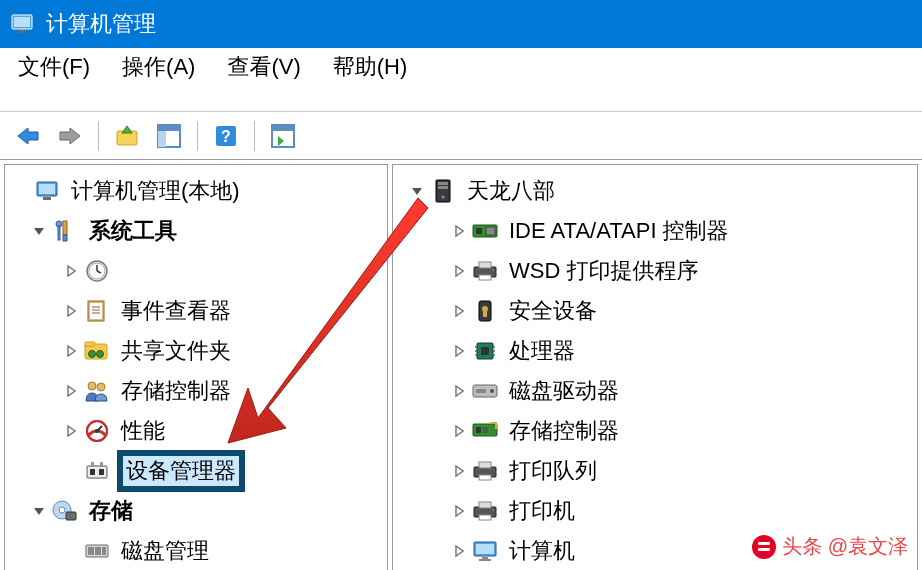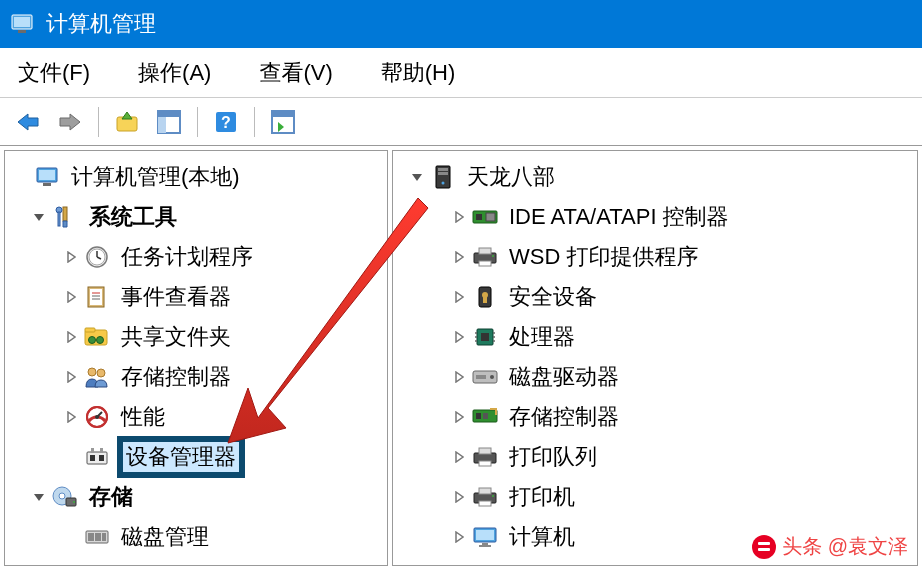--- a/index.html
+++ b/index.html
@@ -1,19 +1,19 @@
 <!DOCTYPE html>
 <html><head>
 <meta charset="utf-8">
 <style>
 * { margin: 0; padding: 0; box-sizing: border-box; font-family: "Microsoft YaHei", sans-serif; }
 body { width: 922px; height: 570px; background: #fff; overflow: hidden; position: relative; }
 .titlebar { background: #0078D7; color: #fff; height: 48px; display: flex; align-items: center; padding: 0 8px; font-size: 22px; }
 .titlebar-icon { width: 28px; height: 28px; margin-right: 10px; display: flex; align-items: center; justify-content: center; }
-.menubar { height: 50px; display: flex; align-items: center; padding: 0 12px; gap: 36px; font-size: 22px; border-bottom: 1px solid #ccc; }
+.menubar { height: 64px; display: flex; padding: 0 12px; gap: 20px; font-size: 22px; border-bottom: 1px solid #ccc; }
 .menu-item { cursor: pointer; padding: 4px 6px; }
 .toolbar { height: 48px; display: flex; align-items: center; padding: 0 10px; gap: 6px; border-bottom: 1px solid #999; }
 .tool-btn { width: 36px; height: 36px; display: flex; align-items: center; justify-content: center; cursor: pointer; border-radius: 2px; }
 .tool-sep { width: 1px; height: 30px; background: #bbb; margin: 0 4px; }
 .panes { display: flex; height: calc(100% - 146px); }
 .left-pane { width: 384px; border: 1px solid #999; margin: 4px 2px 4px 4px; padding: 6px 4px; overflow: hidden; }
 .right-pane { flex: 1; border: 1px solid #999; margin: 4px 4px 4px 2px; padding: 6px 4px; overflow: hidden; }
 .tree-row { display: flex; align-items: center; height: 40px; font-size: 22px; cursor: pointer; white-space: nowrap; }
 .tree-row.selected .label-box { background: #CCE8FF; border: 6px solid #0c4a6e; padding: 0 3px; }
 .label-box { padding: 0 4px; }
@@ -132,21 +132,20 @@
           </svg>
         </span>
       <span class="icon-slot">
         <svg width="24" height="24" viewBox="0 0 24 24">
             <circle cx="12" cy="12" r="10" fill="#EDEDED" stroke="#7a7a7a" stroke-width="1.5"></circle>
             <circle cx="12" cy="12" r="8" fill="#fff" stroke="#aaa"></circle>
             <line x1="12" y1="12" x2="12" y2="6" stroke="#333" stroke-width="1.5"></line>
             <line x1="12" y1="12" x2="16" y2="14" stroke="#333" stroke-width="1.5"></line>
           </svg>
       </span>
-      <span class="label-box">任务计划程序</span>
     </div>
 
     <div class="tree-row indent-2">
       <span class="chev">
           <svg width="10" height="12" viewBox="0 0 10 12">
             <path d="M2 1 L9 6 L2 11 Z" fill="none" stroke="#777" stroke-width="1.5"></path>
           </svg>
         </span>
       <span class="icon-slot">
         <svg width="24" height="24" viewBox="0 0 24 24">

